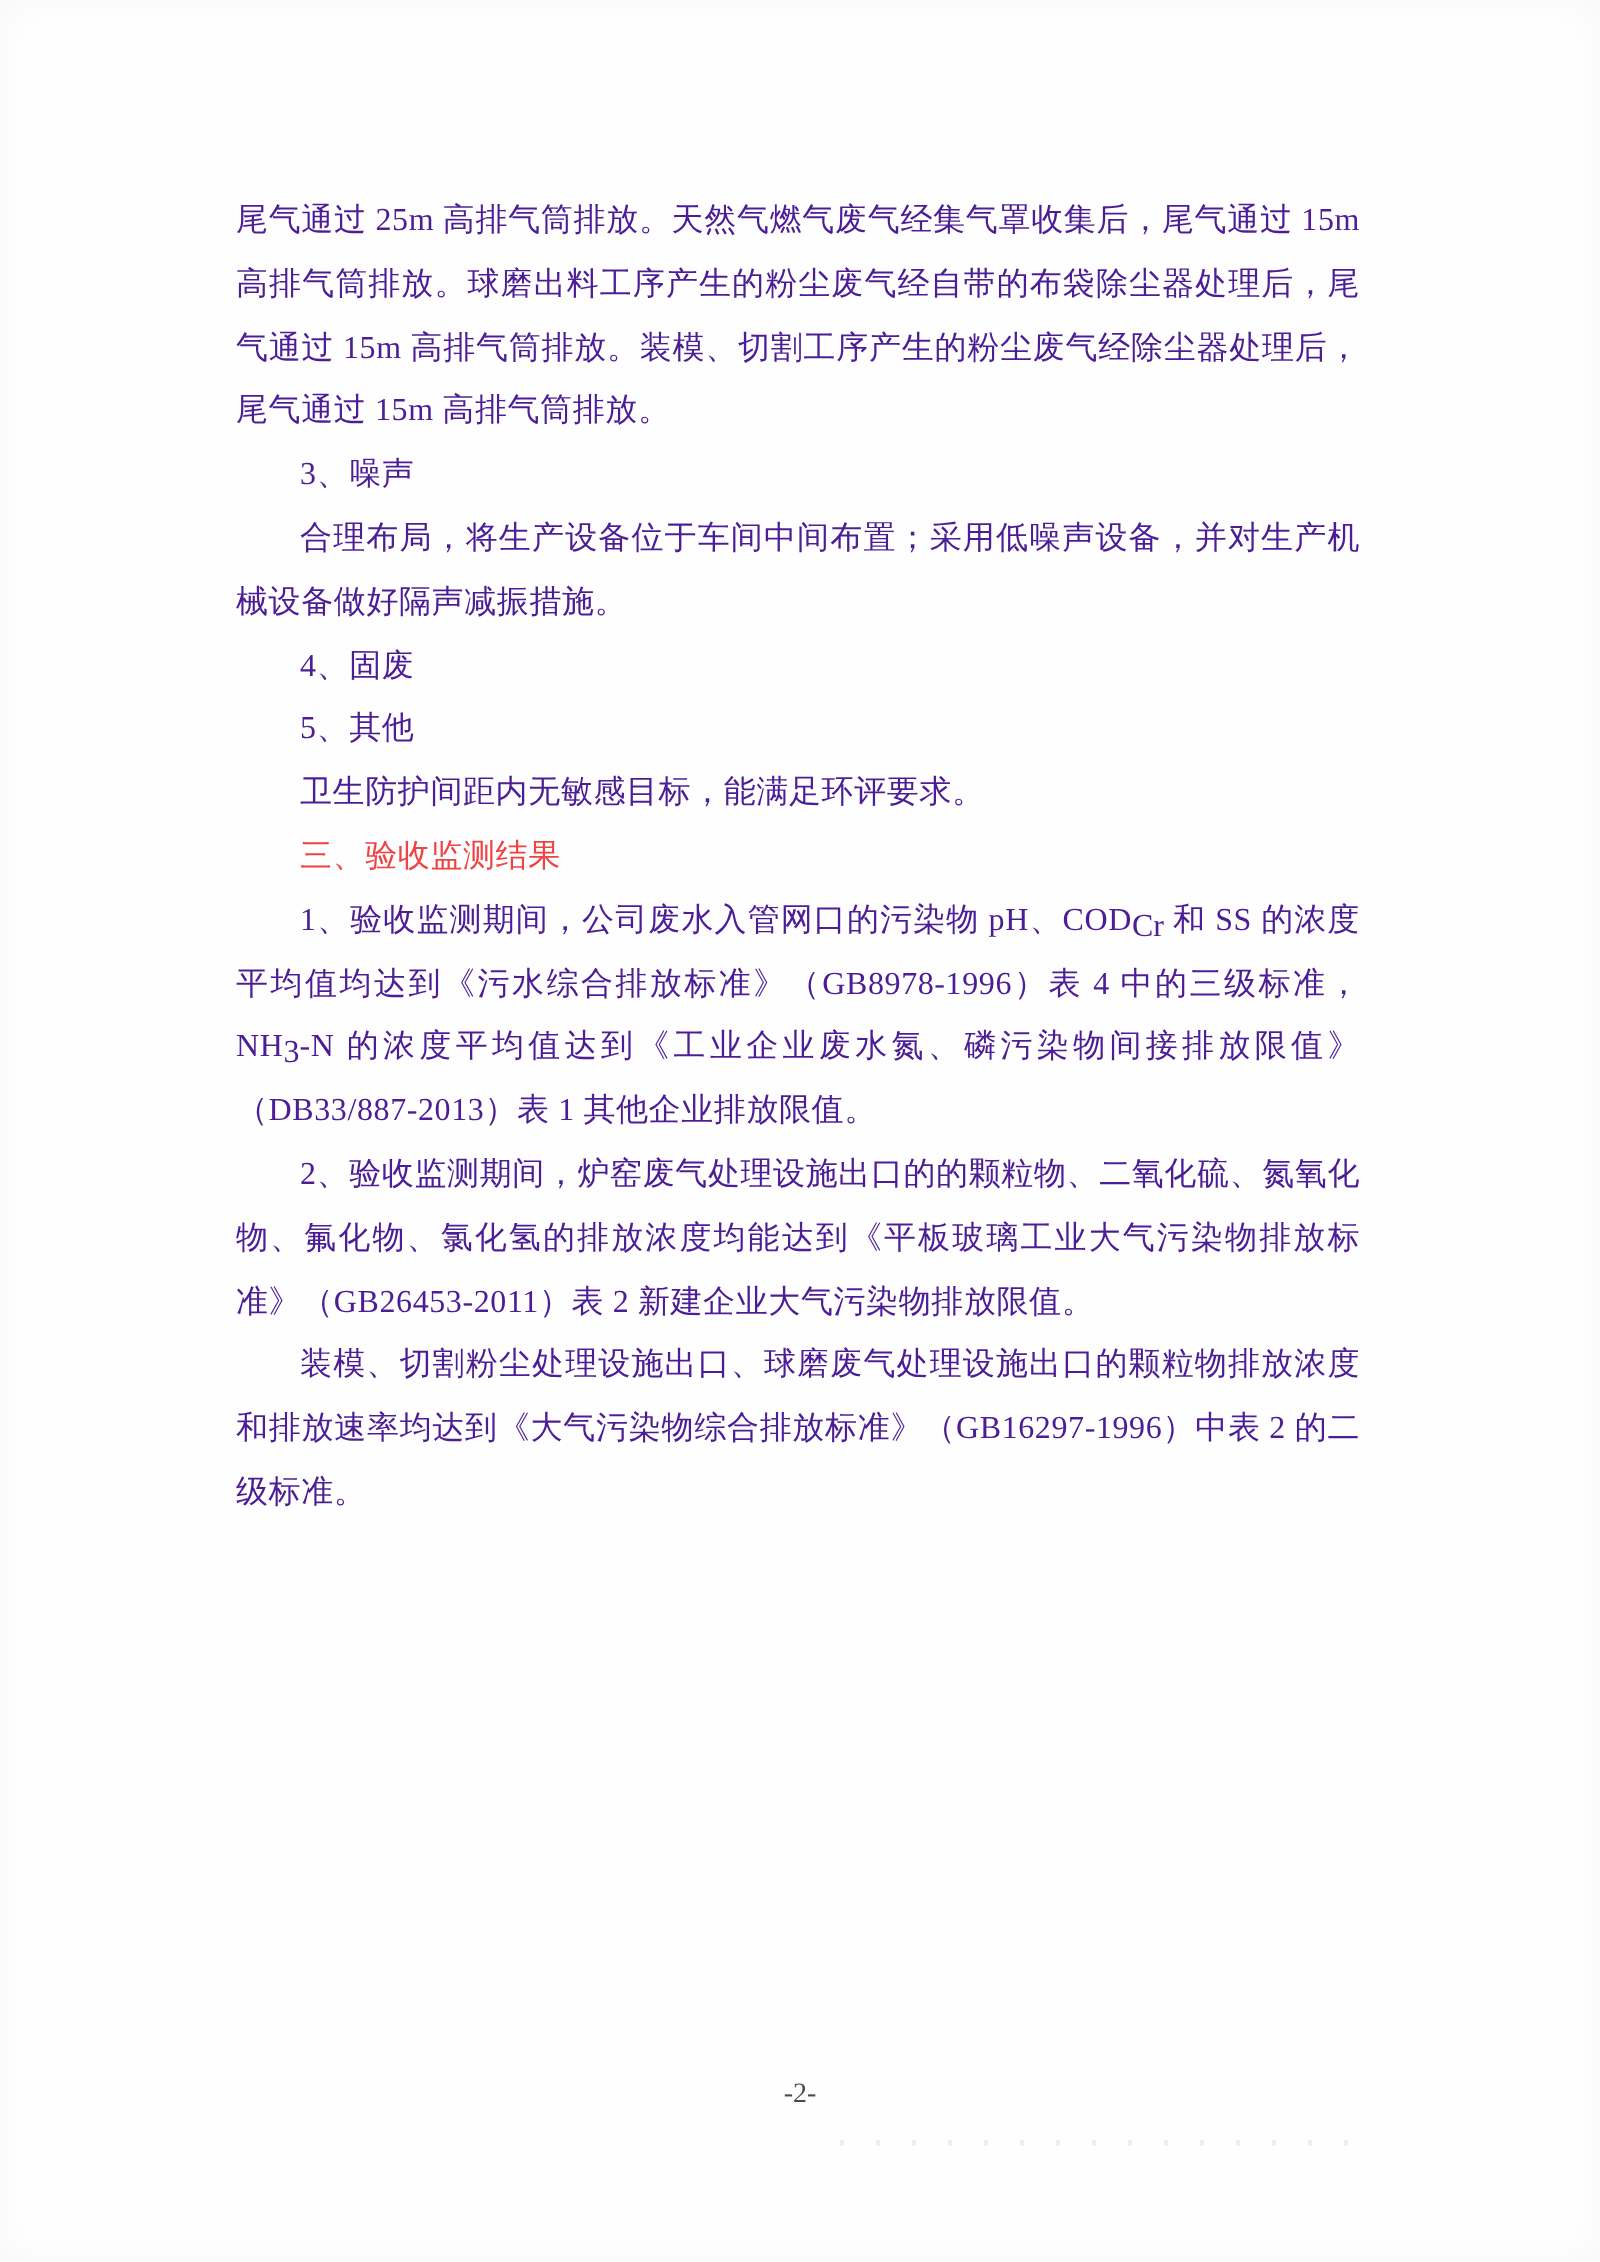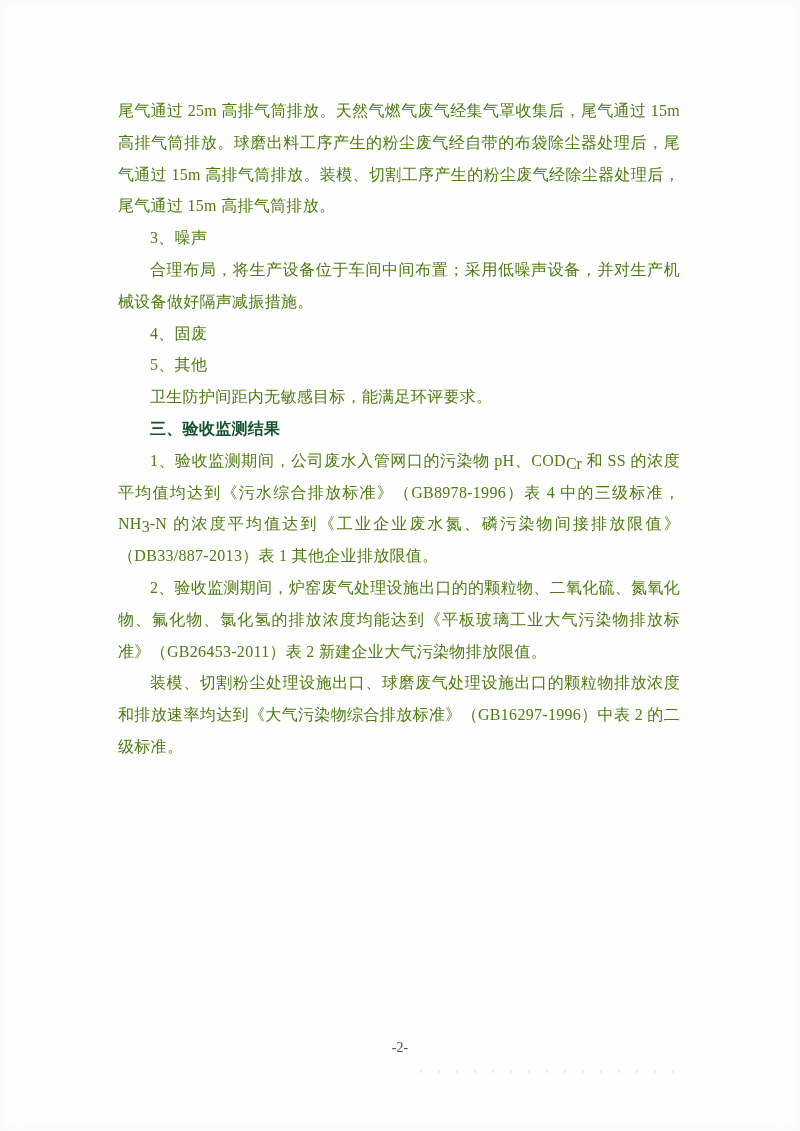--- a/index.html
+++ b/index.html
@@ -22,27 +22,27 @@
     top: 95px;
     left: 118px;
     right: 120px;
   }
   .content p {
     margin: 0;
     padding: 0;
     font-size: 16px;
     line-height: 31.8px;
     letter-spacing: 0.3px;
-    color: #4d7c0f;
+    color: #4c1d95;
     text-align: justify;
     text-justify: inter-ideograph;
   }
   .content p.body { text-indent: 2em; }
   .content p.body-noindent { text-indent: 0; }
-  .content p.heading { text-indent: 2em; font-weight: bold; color: #14532d; }
+  .content p.heading { text-indent: 2em; font-weight: normal; color: #ef4444; }
   .content sub {
     font-size: 16px;
     line-height: 0;
     vertical-align: -3px;
     letter-spacing: 0;
   }
   .page-number {
     position: absolute;
     top: 1040px;
     left: 0;

